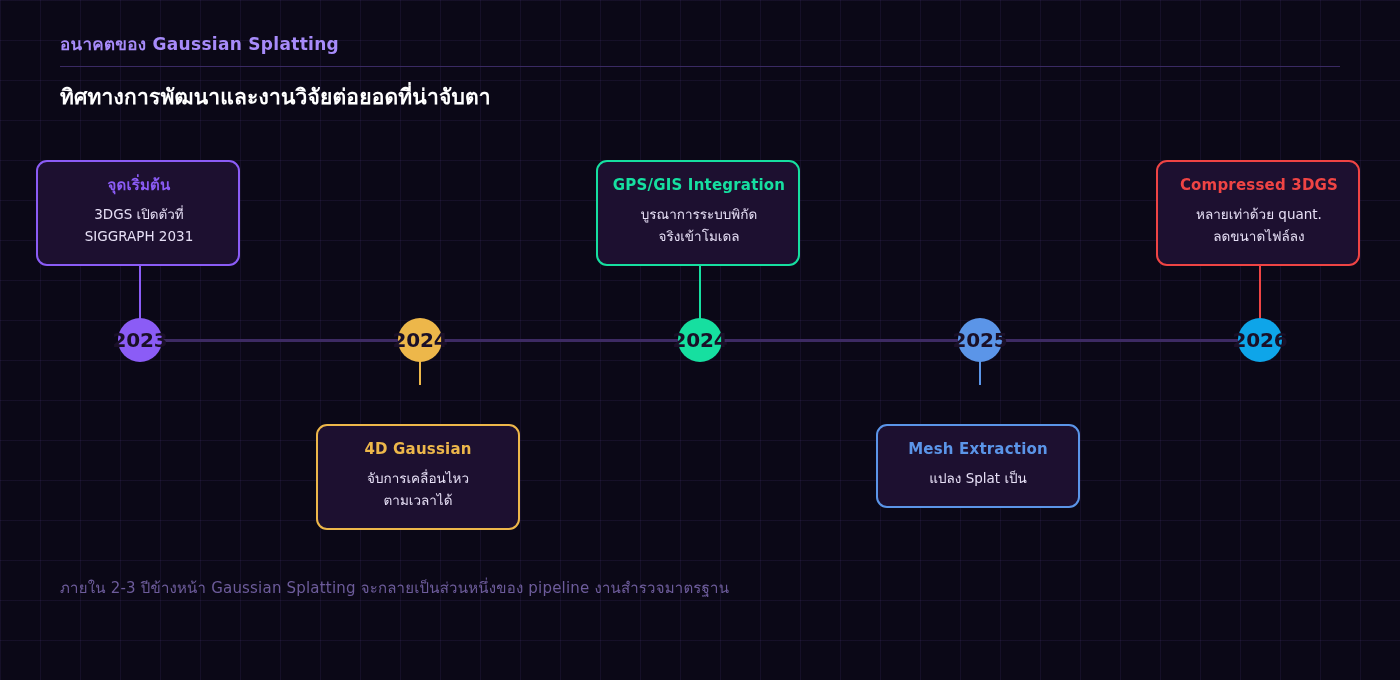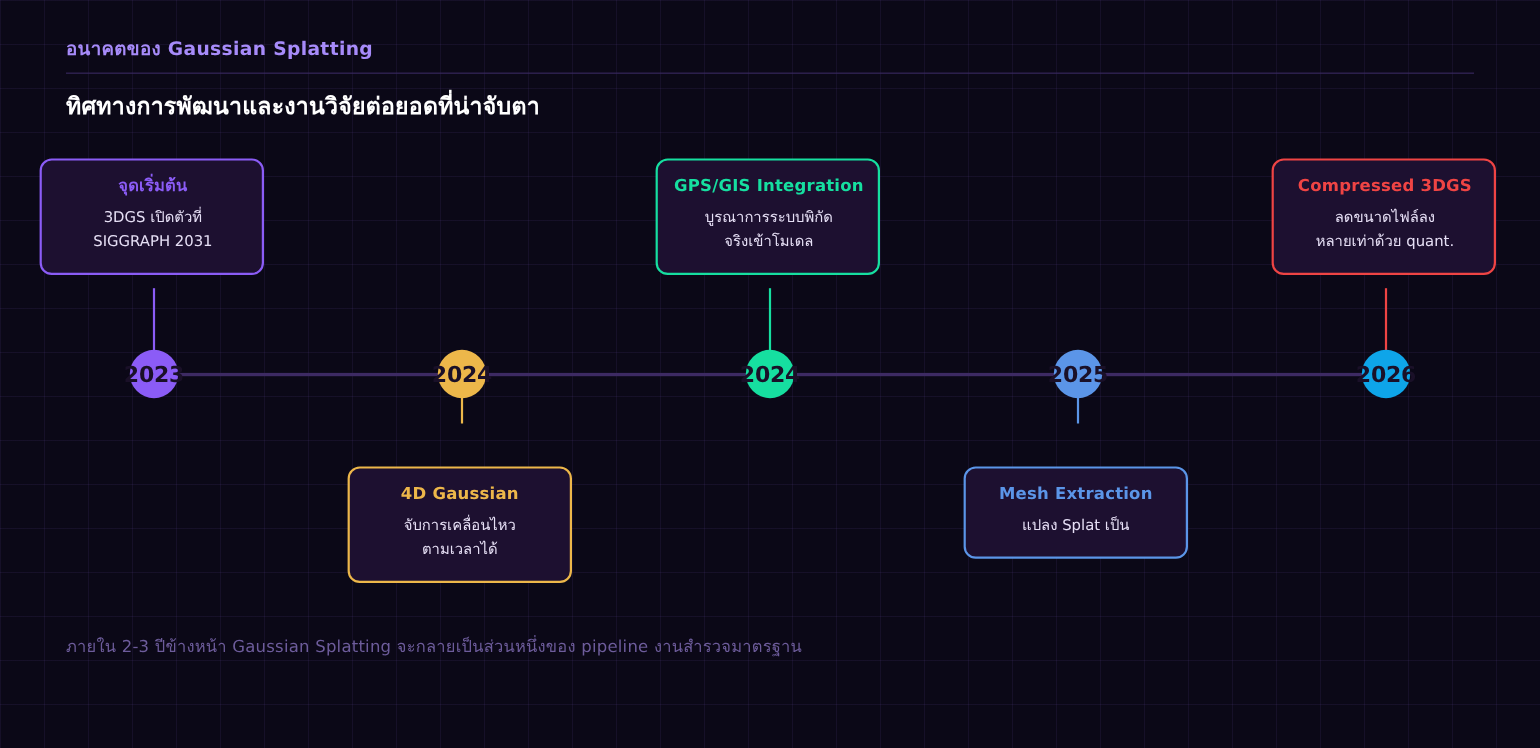--- a/index.html
+++ b/index.html
@@ -101,21 +101,21 @@
     left: -104px;
     border-width: 2px;
     border-style: solid;
     border-radius: 11px;
     background: #1d1030;
     padding: 14px 10px 16px 10px;
     box-sizing: border-box;
     text-align: center;
     z-index: 2;
   }
-  .card.above { top: 144px; padding-left: 12px; }
+  .card.above { top: 160px; padding-left: 12px; }
   .card.below { top: 408px; margin-top: 16px; }
 
   .card-title {
     font-size: 15px;
     font-weight: bold;
     letter-spacing: 0.2px;
     margin-bottom: 10px;
     line-height: 1.2;
   }
   .card-line {
@@ -180,20 +180,20 @@
       <div class="card below" style="border-color: rgb(91, 149, 232);">
         <div class="card-title" style="color: rgb(91, 149, 232);">Mesh Extraction</div>
         <div class="card-line">แปลง Splat เป็น</div>
       </div>
       <div class="marker" style="background: rgb(91, 149, 232);">2025</div>
     </div>
     <div class="node" style="left: 1260px;">
       <div class="connector up" style="background: rgb(239, 68, 68);"></div>
       <div class="card above" style="border-color: rgb(239, 68, 68);">
         <div class="card-title" style="color: rgb(239, 68, 68);">Compressed 3DGS</div>
+        <div class="card-line">หลายเท่าด้วย quant.</div>
         <div class="card-line">ลดขนาดไฟล์ลง</div>
-        <div class="card-line">หลายเท่าด้วย quant.</div>
       </div>
       <div class="marker" style="background: #0ea5e9;">2026</div>
     </div>
   </div>
 
 <div class="footer">ภายใน 2-3 ปีข้างหน้า Gaussian Splatting จะกลายเป็นส่วนหนึ่งของ pipeline งานสำรวจมาตรฐาน</div>
 
 </body></html>

